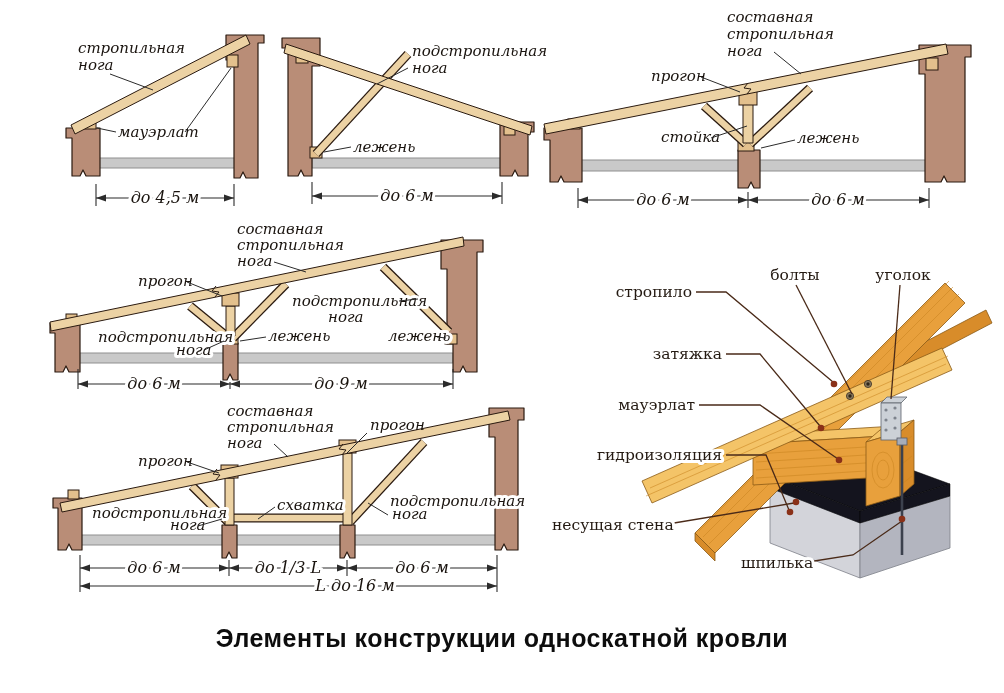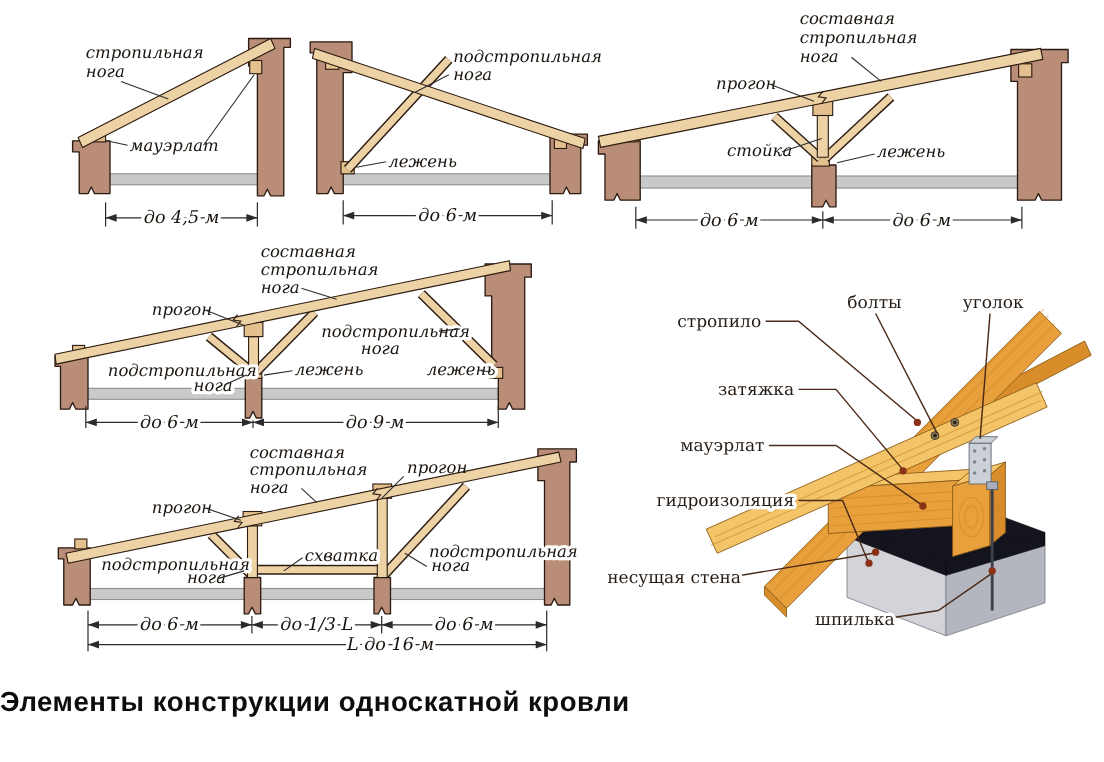--- a/index.html
+++ b/index.html
@@ -22,21 +22,21 @@
   .w3top{fill:var(--wood3dTop,#f4c468);stroke:#8a5a16;stroke-width:.8}
   .w3front{fill:var(--wood3dFront,#e8a03c);stroke:#8a5a16;stroke-width:.8}
   .w3side{fill:var(--wood3dSide,#d88c2a);stroke:#8a5a16;stroke-width:.8}
   .grain{stroke:var(--grain,#c8831f);stroke-width:1;opacity:.55;fill:none}
   .conL{fill:var(--concreteLight,#d3d4da);stroke:#7e8089;stroke-width:.8}
   .conR{fill:var(--concreteDark,#b3b5bf);stroke:#7e8089;stroke-width:.8}
   .wp{fill:var(--waterproof,#14141e);stroke:#000;stroke-width:.5}
   .metal{fill:var(--metal,#ccd1d7);stroke:#5d636b;stroke-width:.8}
   .ldr3{stroke:var(--leader,#4a2a18);stroke-width:1.3;fill:none}
   .dot3{fill:var(--dot,#8a3118)}
-  .title{position:absolute;left:0;right:0;top:624px;
+  .title{position:absolute;left:0;right:0;top:624px;text-align:center;
          font:bold 25px "Liberation Sans",sans-serif;color:#0d0d0d;letter-spacing:.5px}
 </style>
 </head>
 <body>
 
 <div class="stage">
 
   <svg style="left:30px;top:10px" width="280" height="215" viewBox="0 0 280 215">
     <rect class="slab" x="64" y="148" width="142" height="10"></rect>
     <path class="wall" d="M36,118 L36,128 L42,128 L42,166 L50,166 L53,160 L56,166 L70,166 L70,118 Z"></path>

